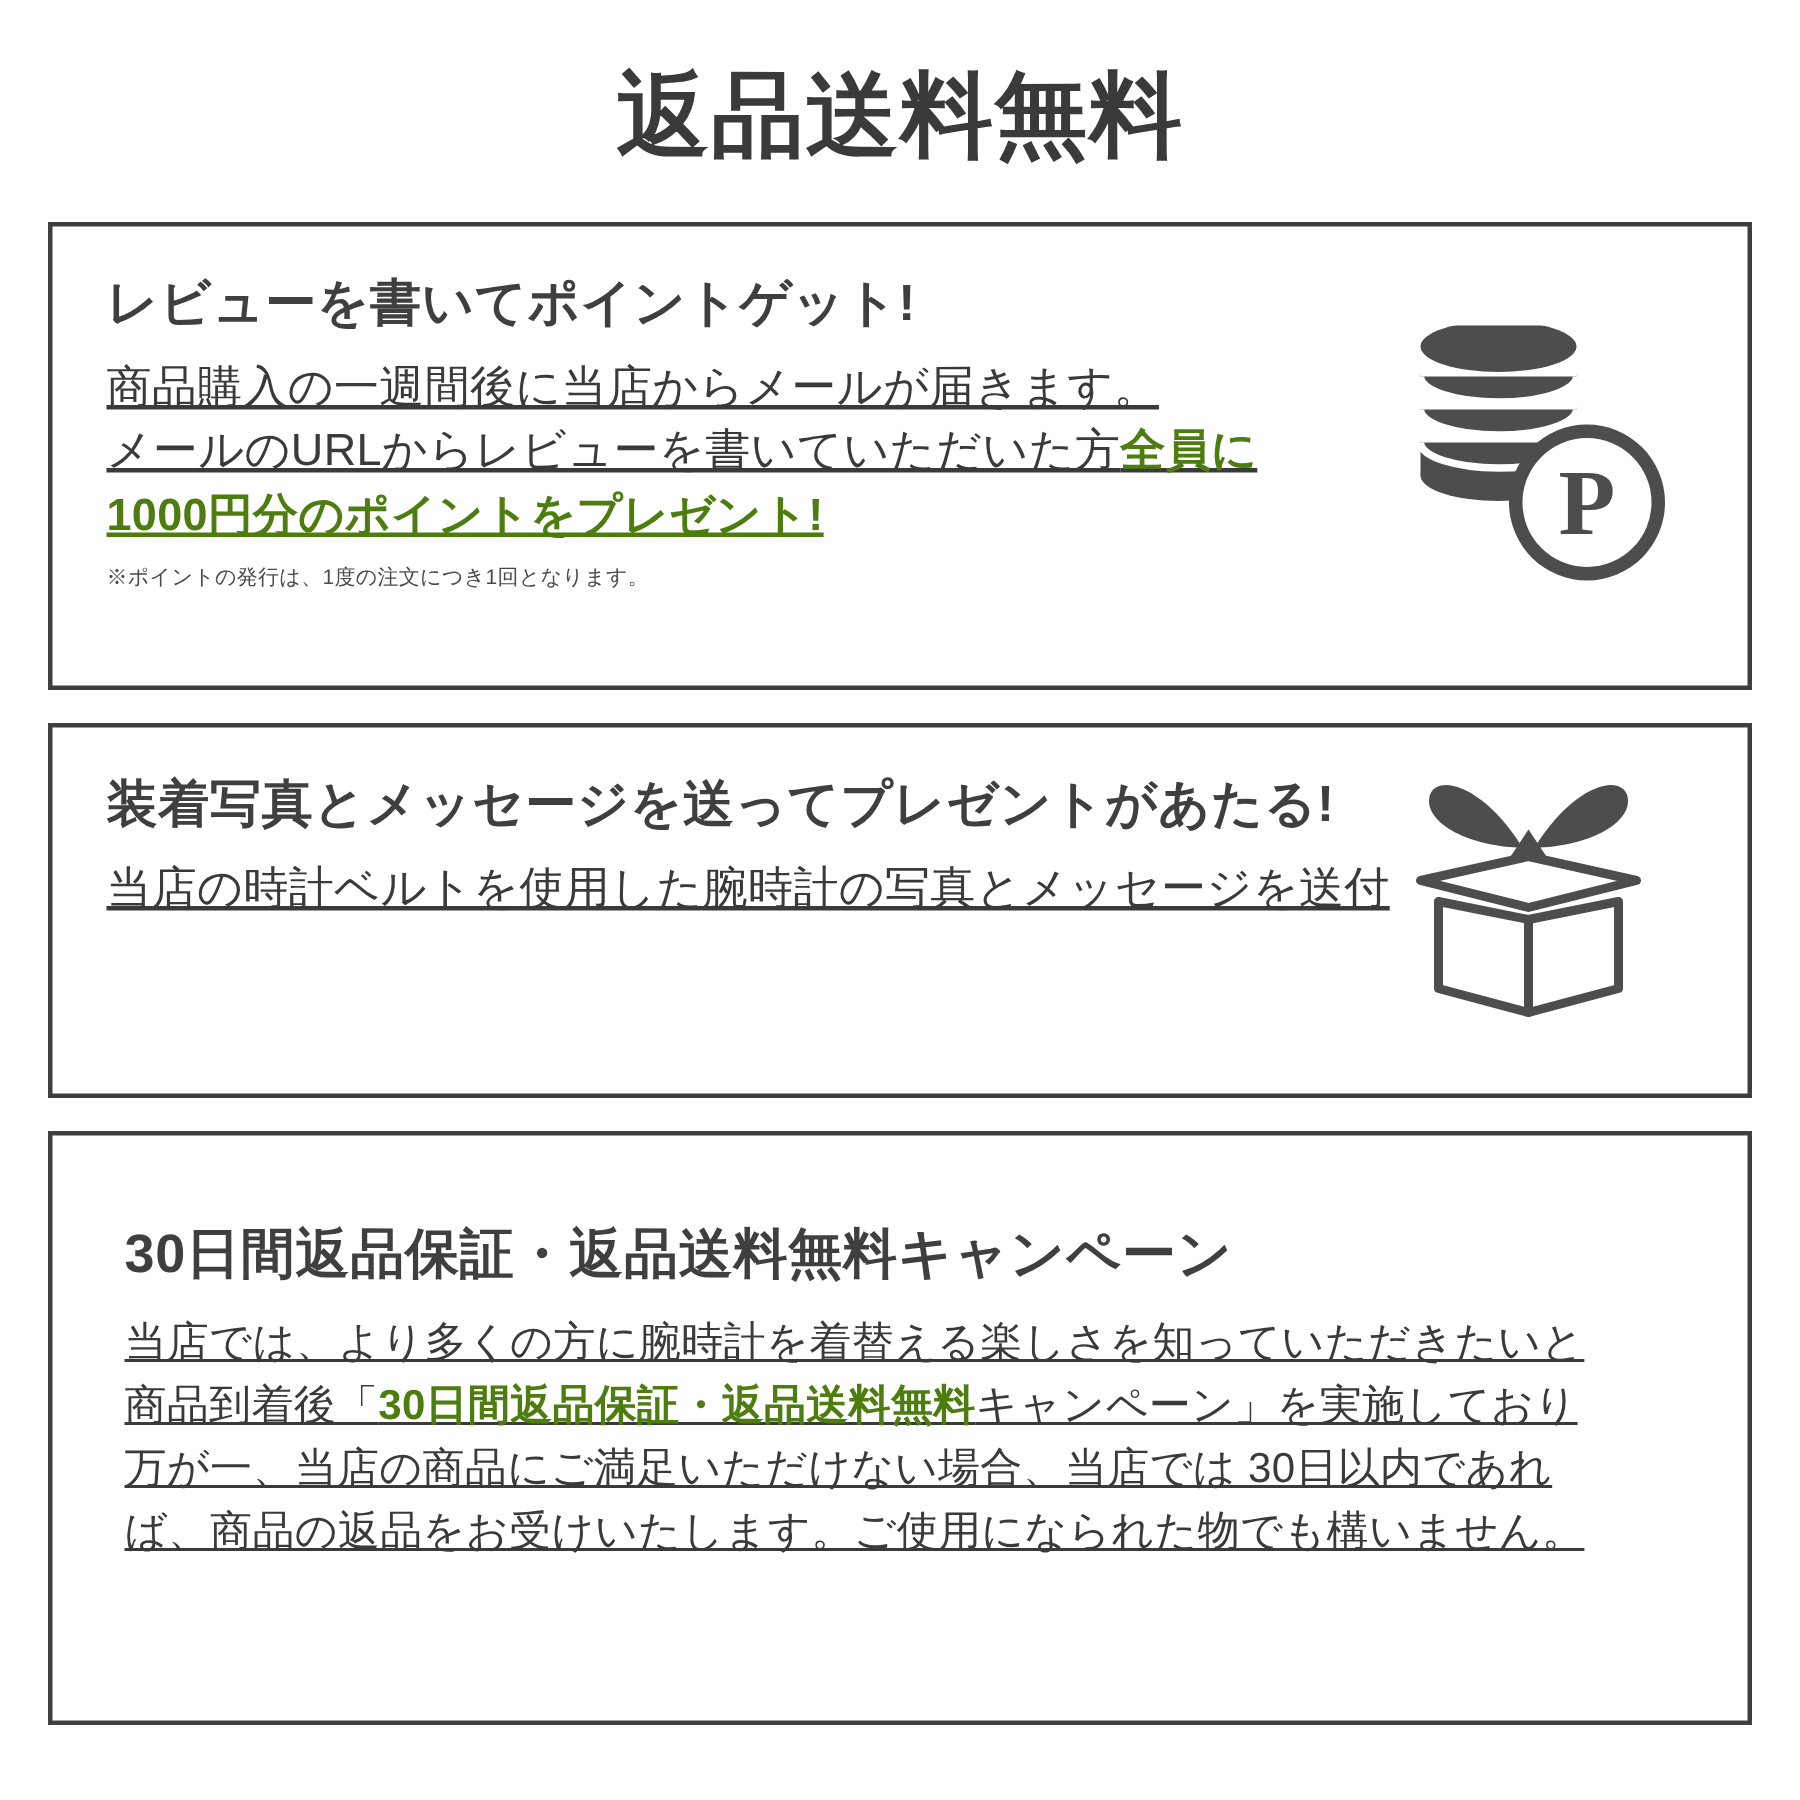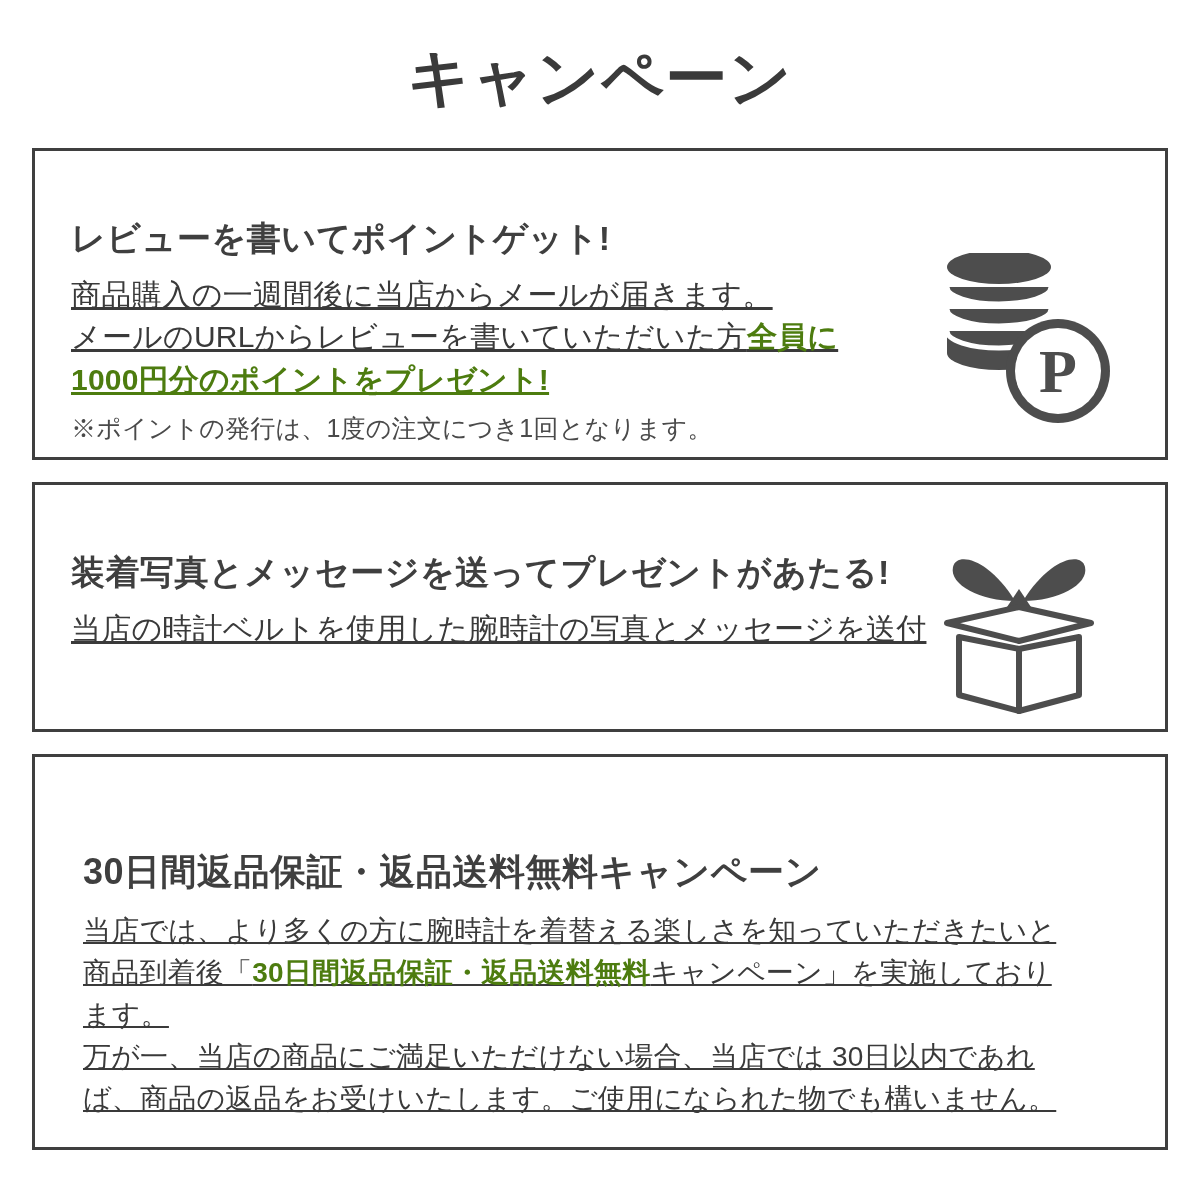--- a/index.html
+++ b/index.html
@@ -38,21 +38,20 @@
     position: absolute;
     left: 32px;
     width: 1136px;
     box-sizing: border-box;
     border: 3px solid #3f3f3f;
     background: #ffffff;
   }
   .card-inner {
     position: relative;
     padding: 30px 36px 28px 36px;
-    margin-top: 36px;
   }
   .card-heading {
     font-size: 34px;
     font-weight: bold;
     color: #3f3f3f;
     margin: 0 0 14px 0;
     line-height: 1.25;
     letter-spacing: 0.5px;
   }
   .card-body {
@@ -61,21 +60,21 @@
     color: #3a3a3a;
     letter-spacing: 0.2px;
   }
   .card-body .line { display: block; white-space: nowrap; text-decoration: underline; }
   .em-red {
     color: #4d7c0f;
     font-weight: bold;
   }
   .note {
     display: block;
-    font-size: 25px;
+    font-size: 14px;
     color: #4a4a4a;
     margin-top: 10px;
     letter-spacing: 0.2px;
   }
 
   
   #card-review { top: 148px; height: 312px; }
   #card-review .card-body .line:nth-child(1),
   #card-review .card-body .line:nth-child(2) { }
   .coin-icon {
@@ -100,21 +99,21 @@
   #card-return { top: 754px; height: 396px; }
   #card-return .card-inner { padding-top: 56px; padding-left: 48px; }
   #card-return .card-heading { font-size: 36px; margin-bottom: 16px; }
   #card-return .card-body { font-size: 28px; line-height: 1.5; }
 </style>
 </head>
 <body>
 
 <div class="page">
 
-  <h1 class="page-title">キャンペーン</h1>
+  <h1 class="page-title">返品送料無料</h1>
 
   <section class="card" id="card-review">
     <div class="card-inner">
       <h2 class="card-heading">レビューを書いてポイントゲット!</h2>
       <div class="card-body">
         <span class="line">商品購入の一週間後に当店からメールが届きます。</span>
         <span class="line"><span>メールのURLからレビューを書いていただいた方</span><span class="em-red">全員に</span></span>
         <span class="line em-red">1000円分のポイントをプレゼント!</span>
         <span class="note">※ポイントの発行は、1度の注文につき1回となります。</span>
       </div>
@@ -172,20 +171,19 @@
       </div>
     </div>
   </section>
 
   <section class="card" id="card-return">
     <div class="card-inner">
       <h2 class="card-heading">30日間返品保証・返品送料無料キャンペーン</h2>
       <div class="card-body">
         <span class="line">当店では、より多くの方に腕時計を着替える楽しさを知っていただきたいと</span>
         <span class="line"><span>商品到着後「</span><span class="em-red">30日間返品保証・返品送料無料</span><span>キャンペーン」を実施しており</span></span>
-        <span class="line">ます。</span>
         <span class="line">万が一、当店の商品にご満足いただけない場合、当店では 30日以内であれ</span>
         <span class="line">ば、商品の返品をお受けいたします。ご使用になられた物でも構いません。</span>
       </div>
     </div>
   </section>
 
 </div>
 
 </body></html>

